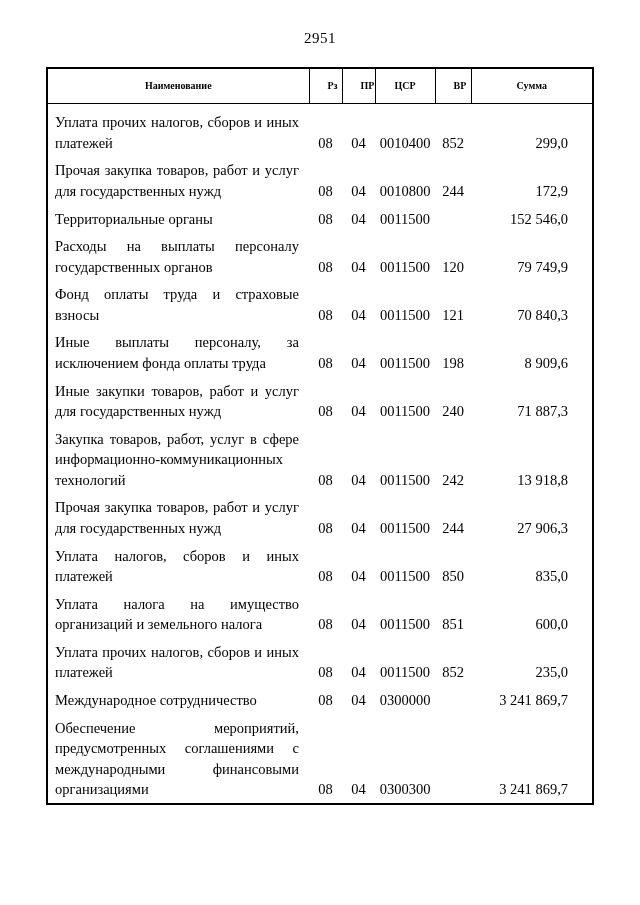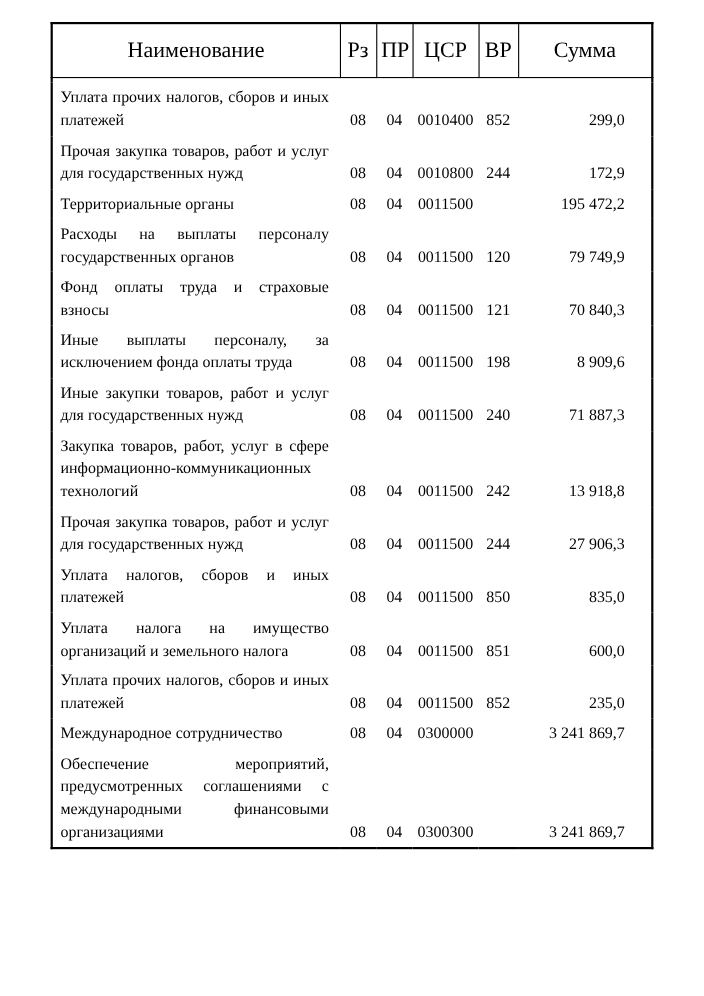--- a/index.html
+++ b/index.html
@@ -26,25 +26,25 @@
     border-collapse: collapse;
     table-layout: fixed;
     width: 546px;
     margin: 20px auto 0 auto;
     font-size: 14.5px;
     line-height: 1.42;
     border: 2px solid #000000;
   }
   table.budget thead th {
     border: 1px solid #000000;
-    font-weight: normal;
+    font-weight: bold;
     text-align: center;
     vertical-align: middle;
-    padding: 10px 4px;
-    font-size: 20px;
+    padding: 10px 18px;
+    font-size: 10px;
   }
   table.budget tbody td {
     border: none;
     padding: 4px 4px 3px 4px;
     vertical-align: bottom;
   }
   table.budget tbody td.name {
     text-align: justify;
     vertical-align: top;
     padding-left: 7px;
@@ -69,20 +69,21 @@
     content: "";
     display: block;
     height: 4px;
   }
 </style>
 </head>
 <body>
 
 <div class="page">
 
+  <div class="page-number">2951</div>
 
   <table class="budget">
     <colgroup>
       <col class="c-name">
       <col class="c-rz">
       <col class="c-pr">
       <col class="c-csr">
       <col class="c-vr">
       <col class="c-sum">
     </colgroup>
@@ -116,21 +117,21 @@
       <td class="ctr">244</td>
       <td class="sum">172,9</td>
     </tr>
 
     <tr>
       <td class="name">Территориальные органы</td>
       <td class="ctr">08</td>
       <td class="ctr">04</td>
       <td class="ctr">0011500</td>
       <td class="ctr"></td>
-      <td class="sum">195 472,2</td>
+      <td class="sum">152 546,0</td>
     </tr>
 
     <tr>
       <td class="name">Расходы на выплаты персоналу государственных органов</td>
       <td class="ctr">08</td>
       <td class="ctr">04</td>
       <td class="ctr">0011500</td>
       <td class="ctr">120</td>
       <td class="sum">79 749,9</td>
     </tr>

